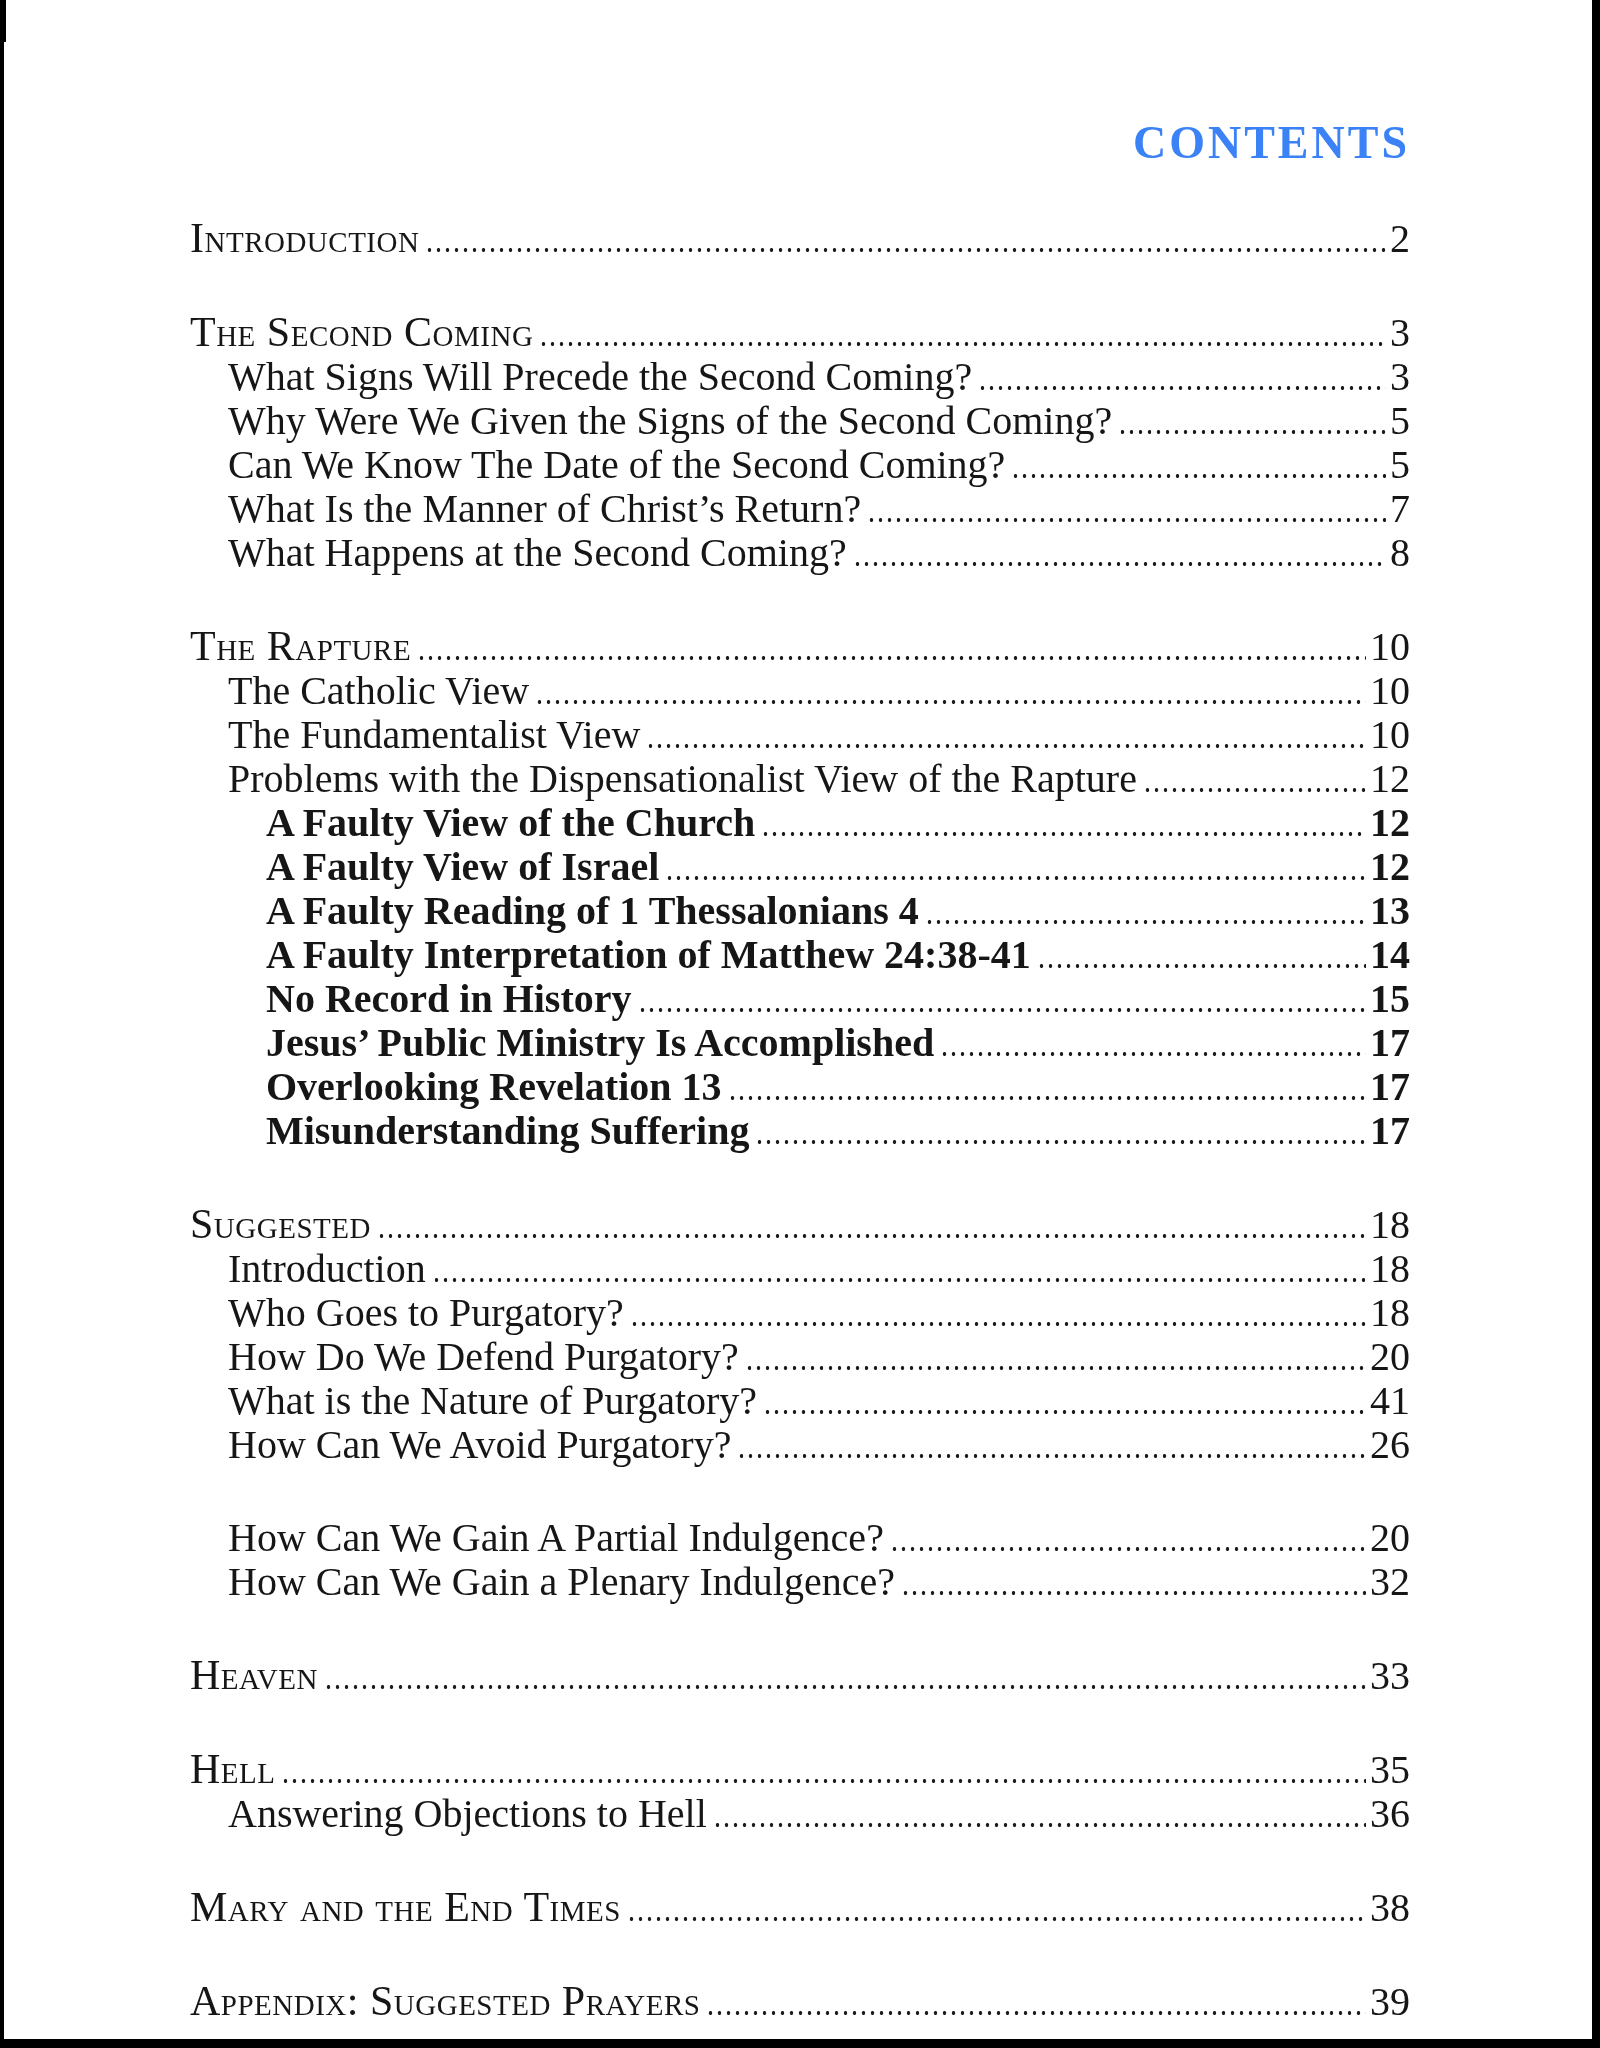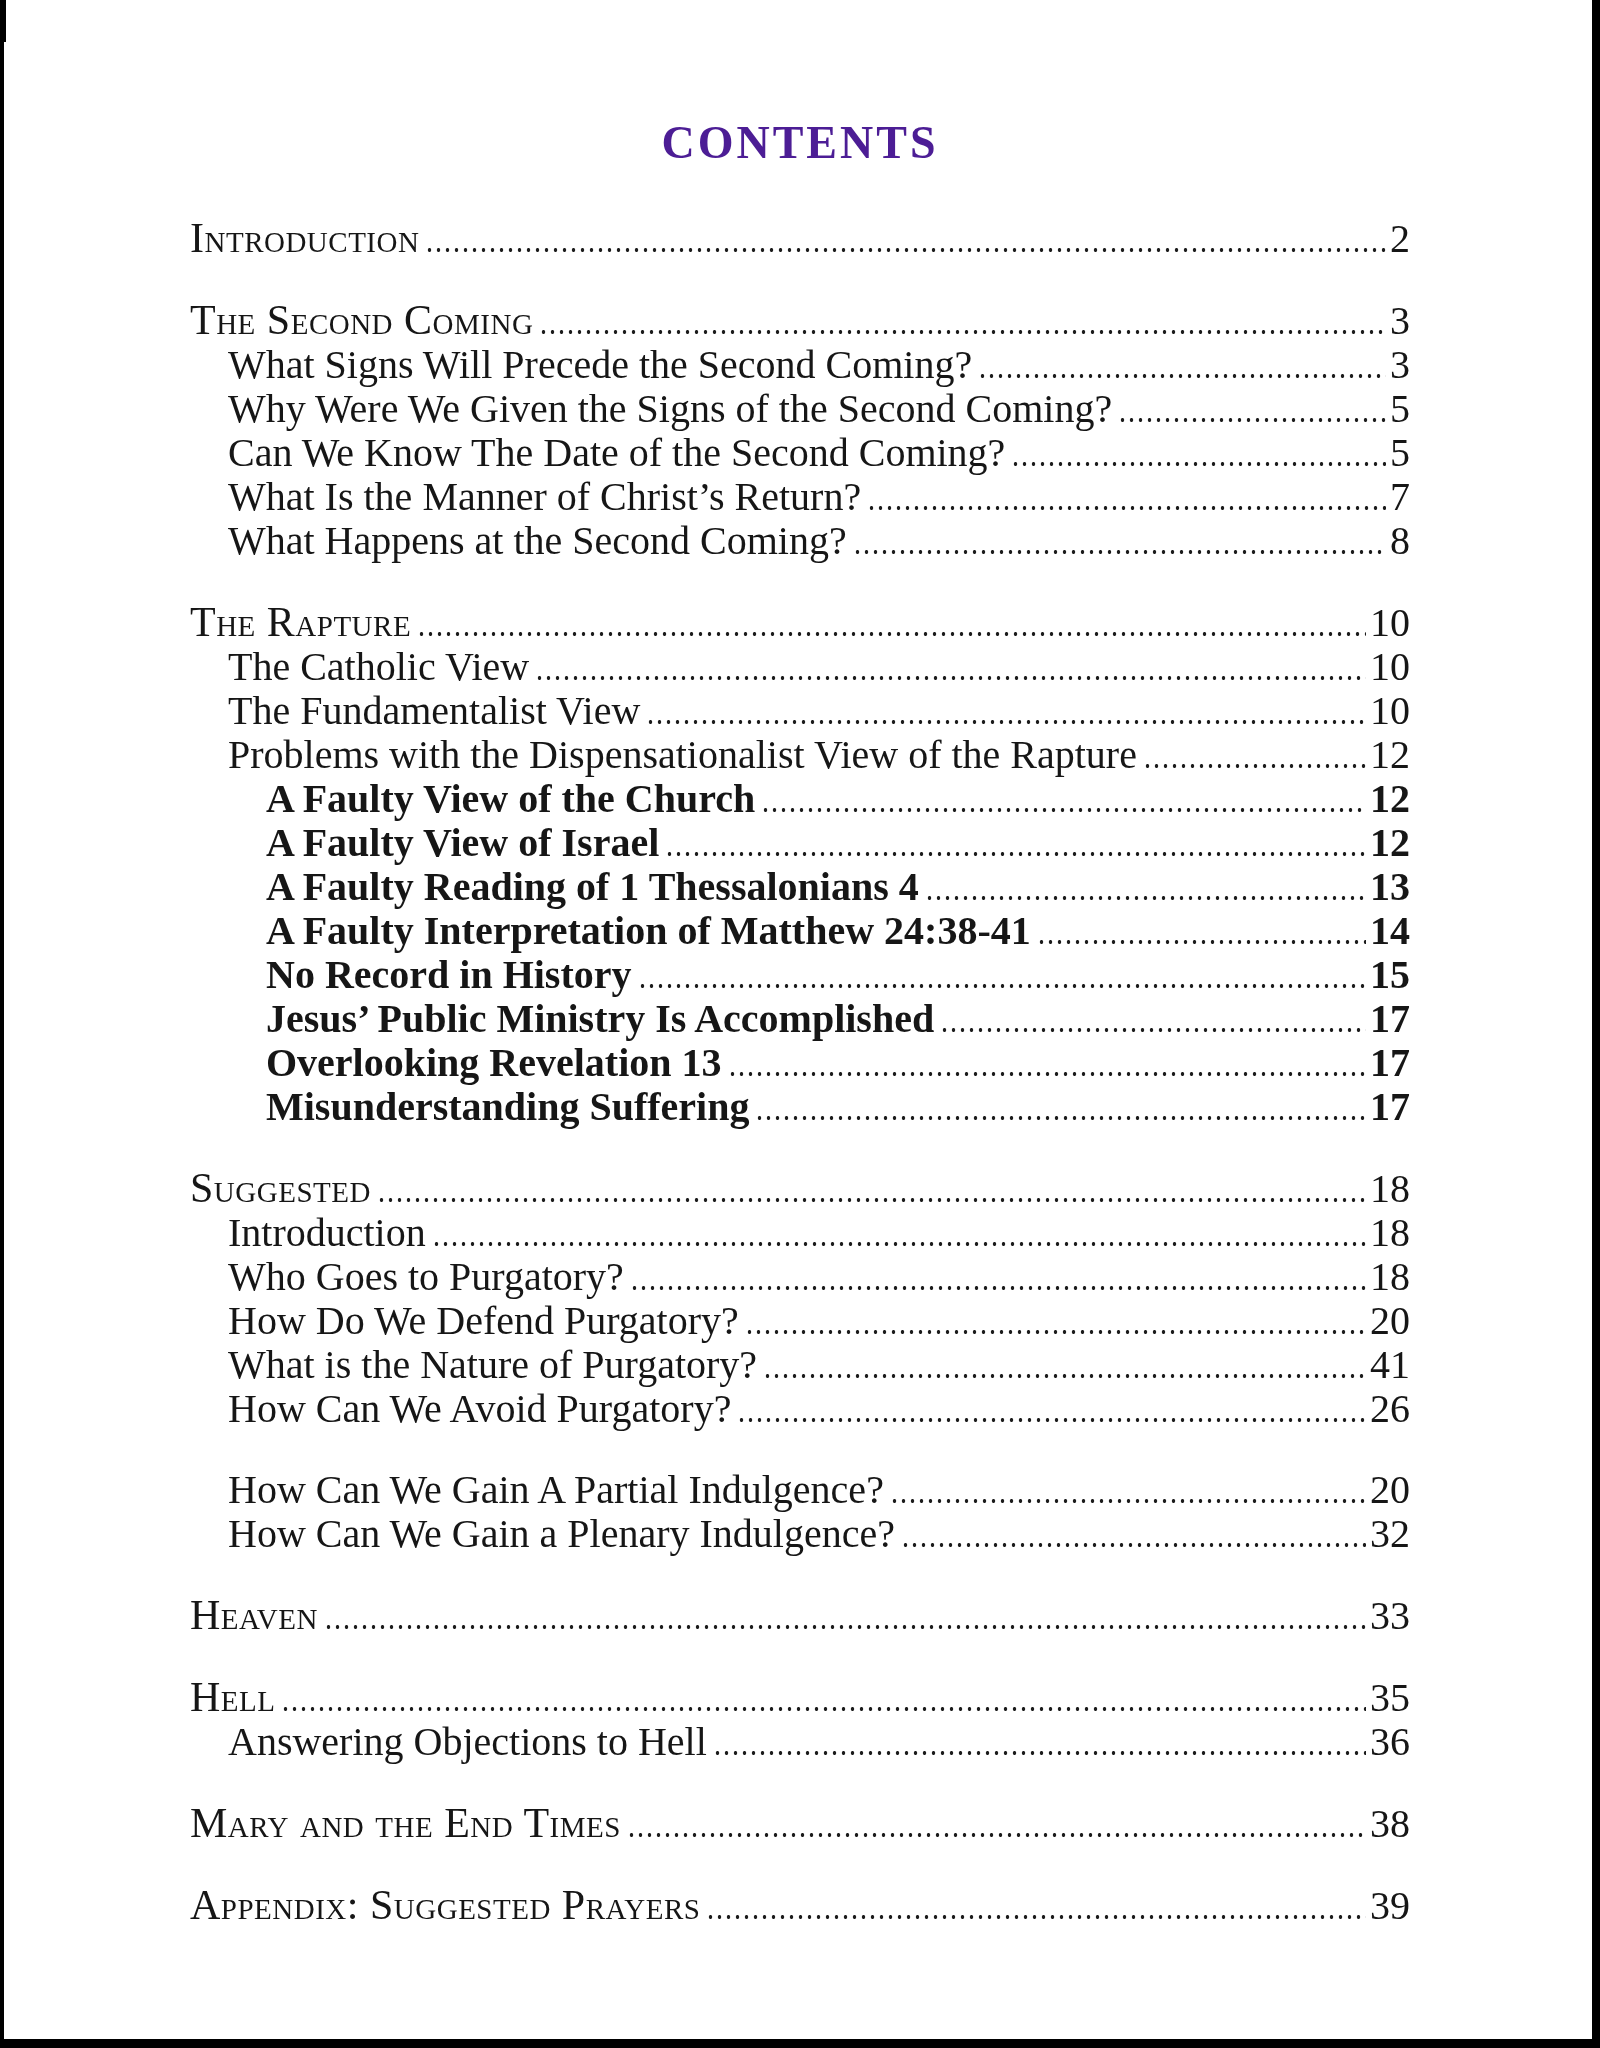--- a/index.html
+++ b/index.html
@@ -20,29 +20,29 @@
     padding: 120px 182px 0 186px;
   }
   .scan-corner-mark {
     position: absolute;
     left: 0; top: 0;
     width: 6px; height: 42px;
     background: #000;
     z-index: 2;
   }
   .doc-title {
-    text-align: center;
+    text-align: right;
     font-size: 46px;
     font-weight: bold;
     letter-spacing: 3px;
     line-height: 1;
-    color: #4c1d95;
+    color: #3b82f6;
   }
   .toc { margin-top: 50px; }
-  .toc-section { margin-top: 37px; }
+  .toc-section { margin-top: 49px; }
   .toc-section:first-child { margin-top: 0; }
   .toc-row {
     display: flex;
     align-items: baseline;
     line-height: 44px;
     font-size: 40px;
     white-space: nowrap;
   }
   .toc-row.level-1 { padding-left: 38px; }
   .toc-row.level-2 { padding-left: 76px; font-weight: bold; }

